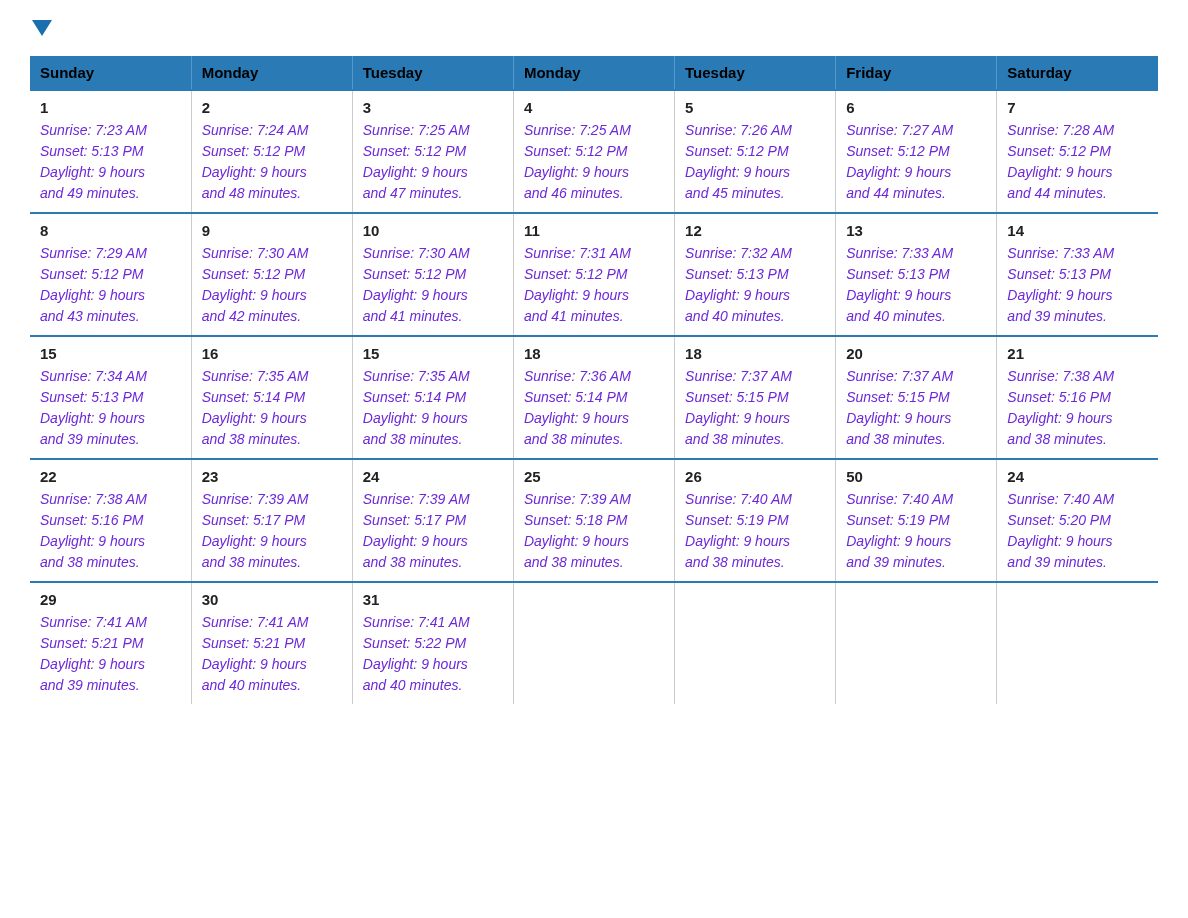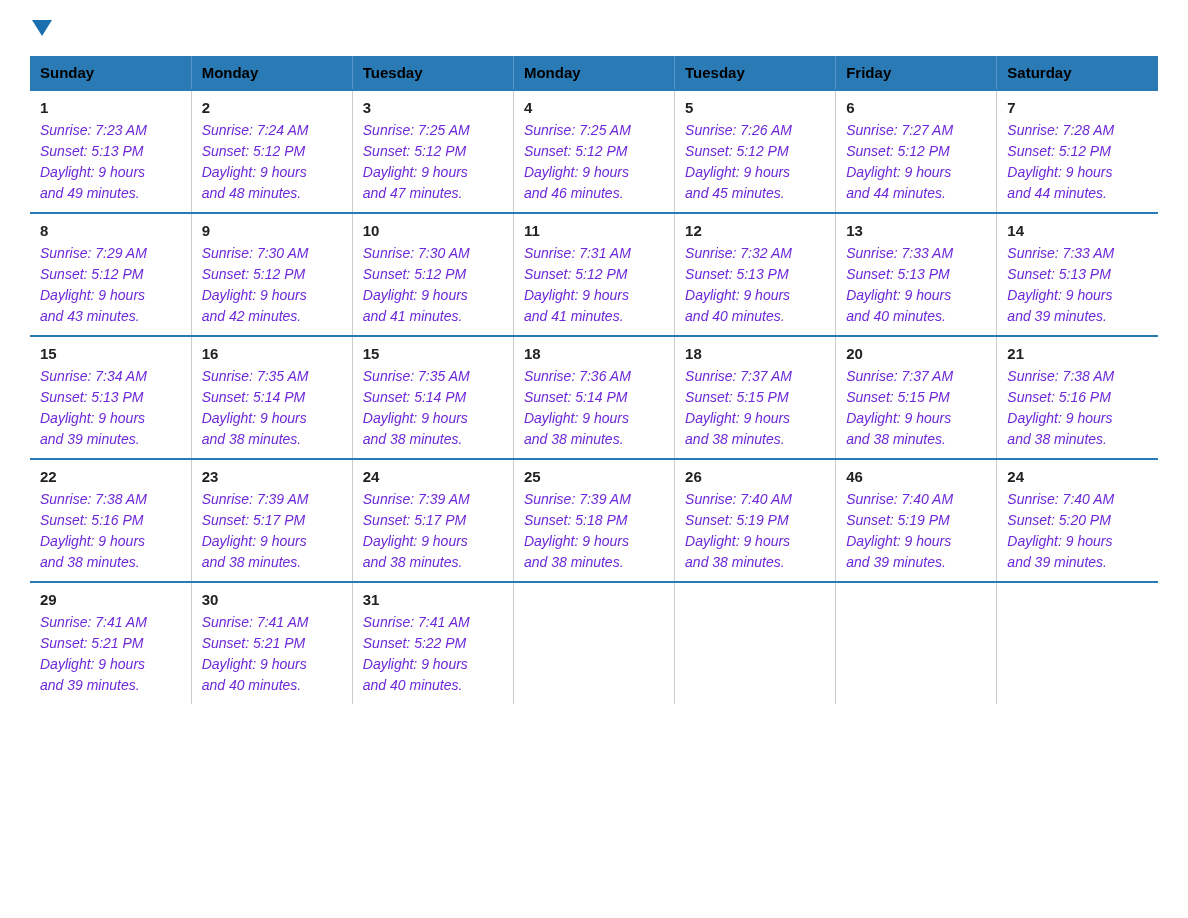--- a/index.html
+++ b/index.html
@@ -247,21 +247,21 @@
       </td>
         <td>
         <span class="day-number">25</span>
         <span class="day-info">Sunrise: 7:39 AM<br>Sunset: 5:18 PM<br>Daylight: 9 hours<br>and 38 minutes.</span>
       </td>
         <td>
         <span class="day-number">26</span>
         <span class="day-info">Sunrise: 7:40 AM<br>Sunset: 5:19 PM<br>Daylight: 9 hours<br>and 38 minutes.</span>
       </td>
         <td>
-        <span class="day-number">46</span>
+        <span class="day-number">50</span>
         <span class="day-info">Sunrise: 7:40 AM<br>Sunset: 5:19 PM<br>Daylight: 9 hours<br>and 39 minutes.</span>
       </td>
         <td>
         <span class="day-number">24</span>
         <span class="day-info">Sunrise: 7:40 AM<br>Sunset: 5:20 PM<br>Daylight: 9 hours<br>and 39 minutes.</span>
       </td>
       </tr>
       <tr>
         <td>
         <span class="day-number">29</span>

